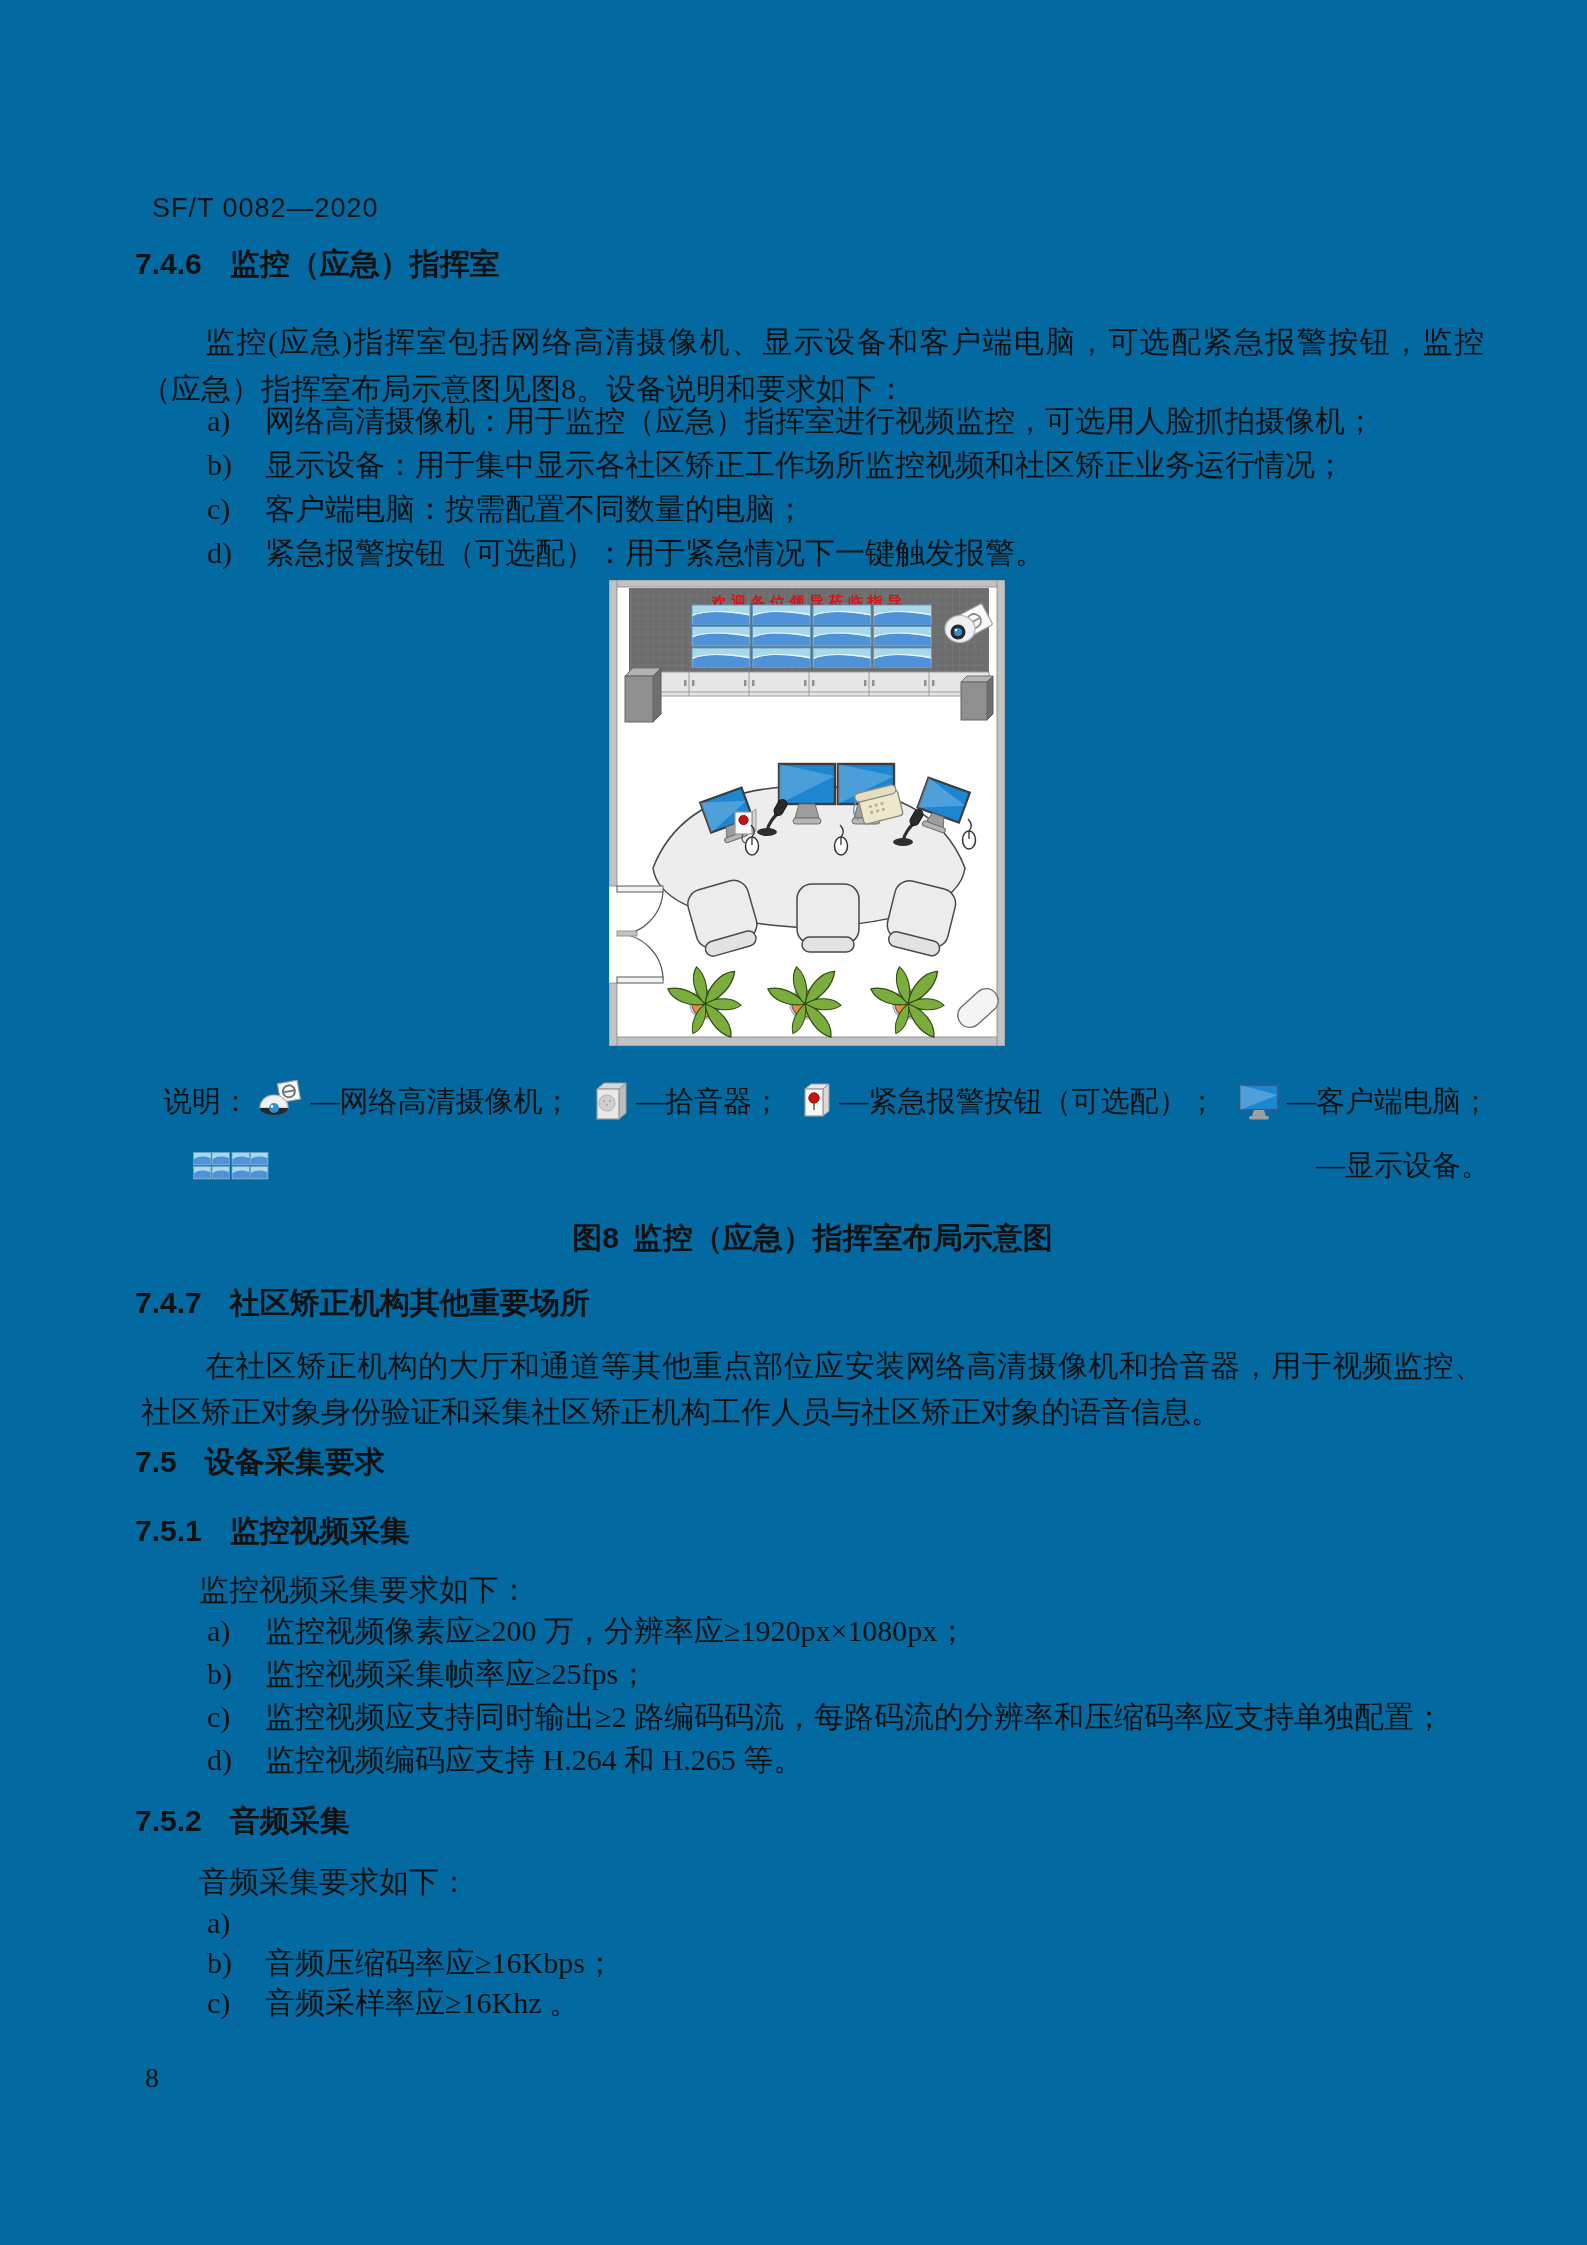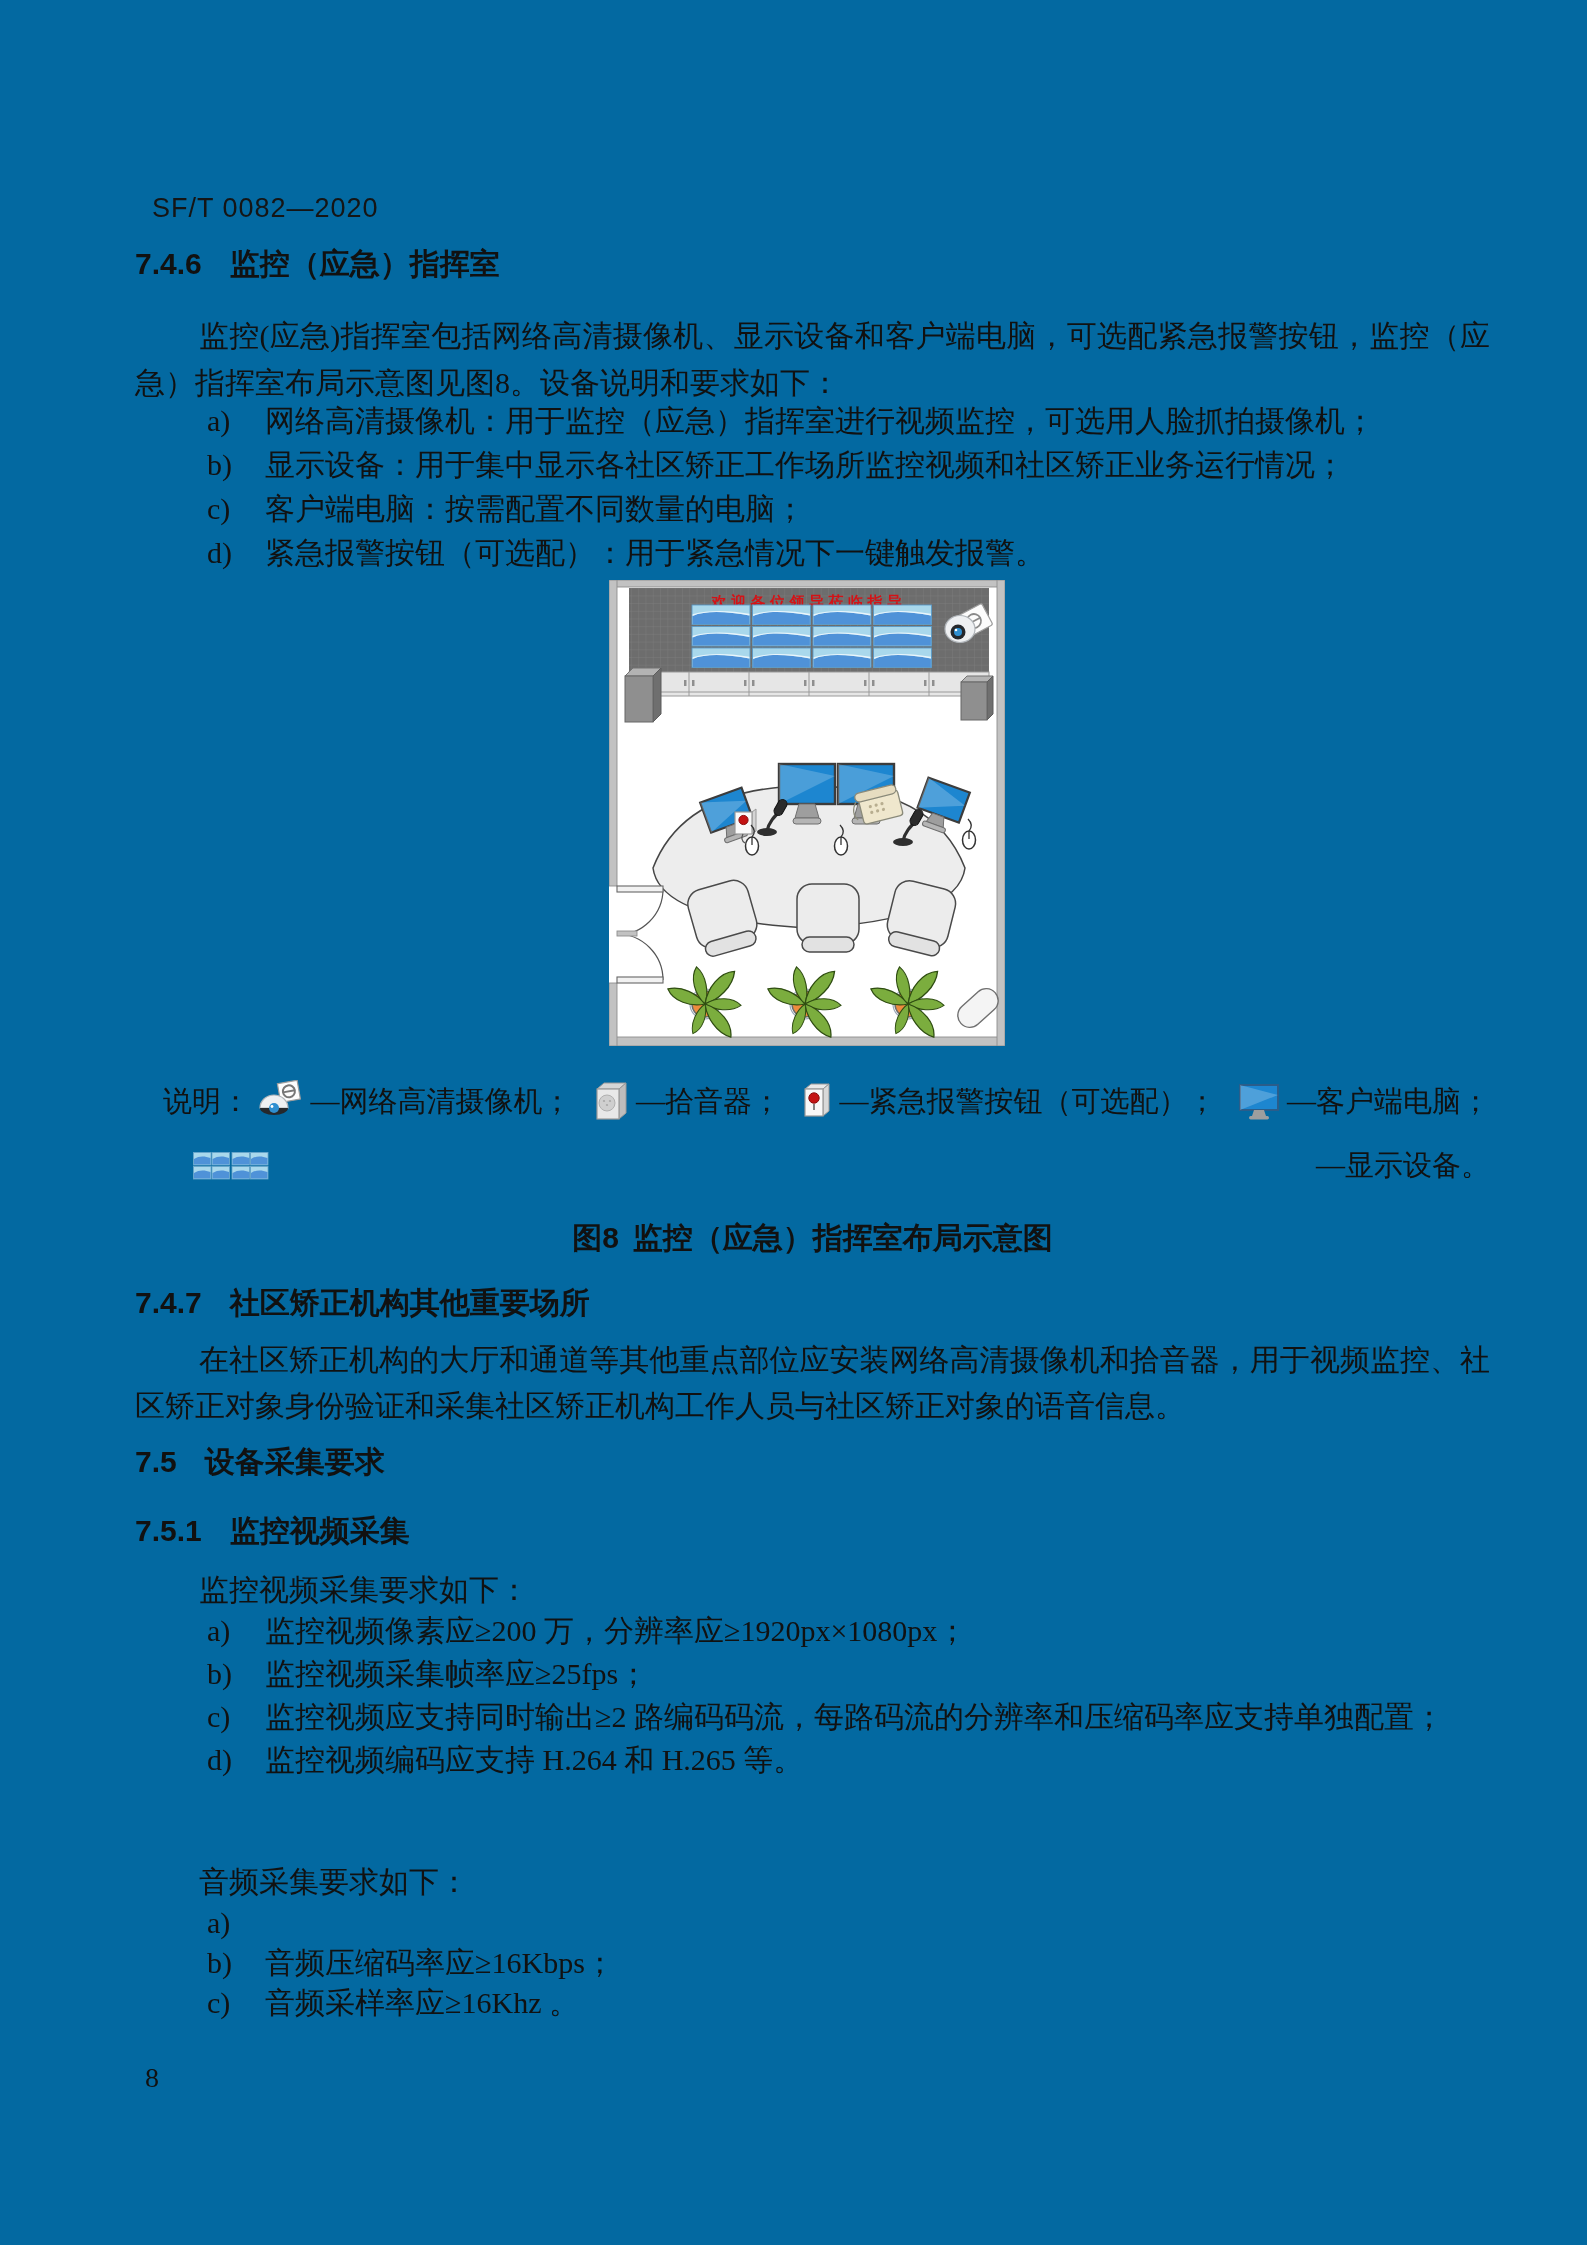--- a/index.html
+++ b/index.html
@@ -3,21 +3,21 @@
 <meta charset="utf-8">
 <style>
   html,body{margin:0;padding:0;background:#e8e8e8;}
   .page{position:relative;width:1587px;height:2245px;background:#0369a1;overflow:hidden;
         font-family:"Liberation Serif","DejaVu Serif",serif;color:#111;}
   .content{position:absolute;left:135px;top:0;width:1355px;height:2245px;}
   .abs{position:absolute;left:0;right:0;}
   .doc-code{font-family:"Liberation Sans","DejaVu Sans",sans-serif;font-size:27px;letter-spacing:1px;color:#151515;}
   h2.clause{margin:0;font-family:"Liberation Sans","DejaVu Sans",sans-serif;font-size:30px;font-weight:bold;color:#111;}
   h2.clause .num{display:inline-block;margin-right:28px;}
-  p.body{margin:0;font-size:30px;line-height:47px;text-align:justify;text-align-last:left;text-indent:64px;}
+  p.body{margin:6px;font-size:30px;line-height:47px;text-align:justify;text-align-last:left;text-indent:64px;}
   p.intro{margin:0;font-size:30px;line-height:36px;text-indent:64px;}
   ul.items{list-style:none;margin:0;padding:0 0 0 72px;font-size:30px;}
   ul.items li{display:flex;line-height:33px;}
   ul.items .lbl{flex:0 0 58px;}
   .gap12 li{margin-bottom:11px;}
   .gap11 li{margin-bottom:10px;}
   .gap8  li{margin-bottom:7px;}
   .figwrap{position:absolute;top:580px;left:474px;width:396px;height:466px;}
   .caption{font-family:"Liberation Sans","DejaVu Sans",sans-serif;font-size:30px;font-weight:bold;text-align:center;}
   .caption .num{margin-right:14px;}
@@ -359,20 +359,23 @@
       <li>
           <span class="lbl">c)</span>
           <span>监控视频应支持同时输出≥2 路编码码流，每路码流的分辨率和压缩码率应支持单独配置；</span>
         </li>
       <li>
           <span class="lbl">d)</span>
           <span>监控视频编码应支持 H.264 和 H.265 等。</span>
         </li>
     </ul>
 
+    <h2 class="clause abs" style="top:1801px;">
+      <span class="num">7.5.2</span><span>音频采集</span>
+    </h2>
 
     <p class="intro abs" style="top:1864px;">音频采集要求如下：</p>
 
     <ul class="items gap8 abs" style="top:1906px;">
       <li>
           <span class="lbl">a)</span>
         </li>
       <li>
           <span class="lbl">b)</span>
           <span>音频压缩码率应≥16Kbps；</span>

